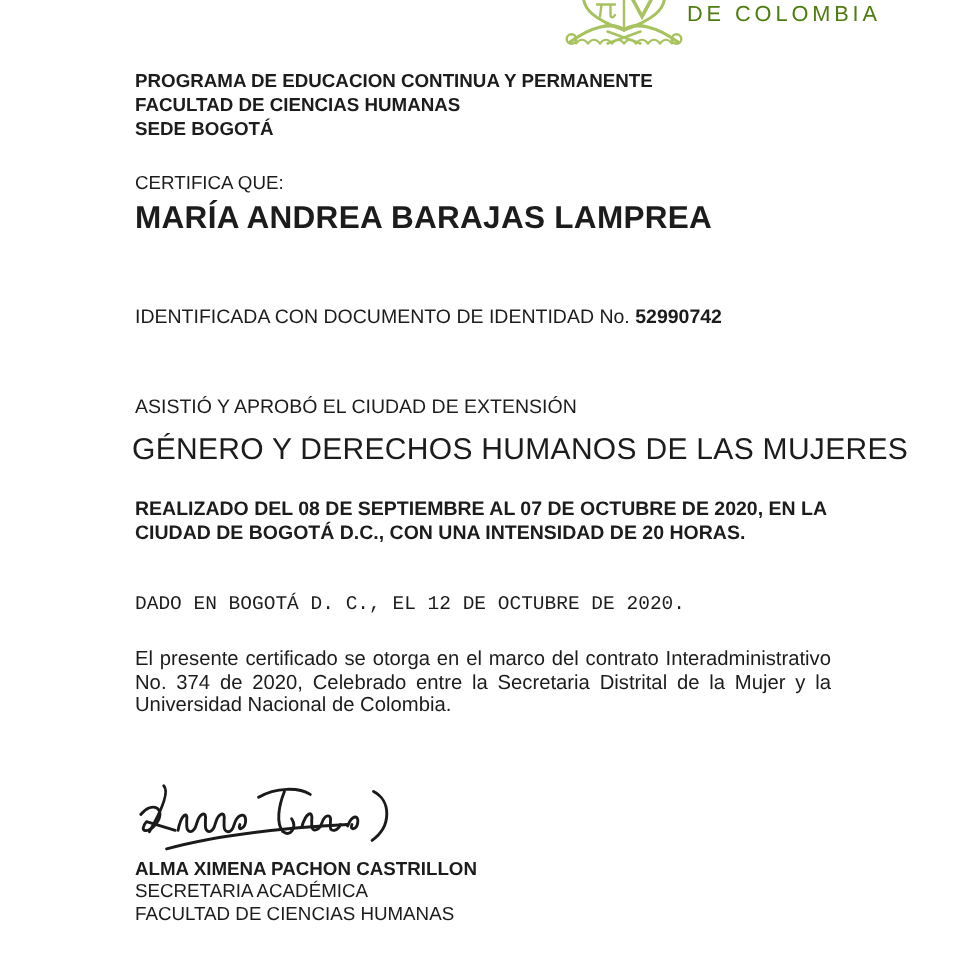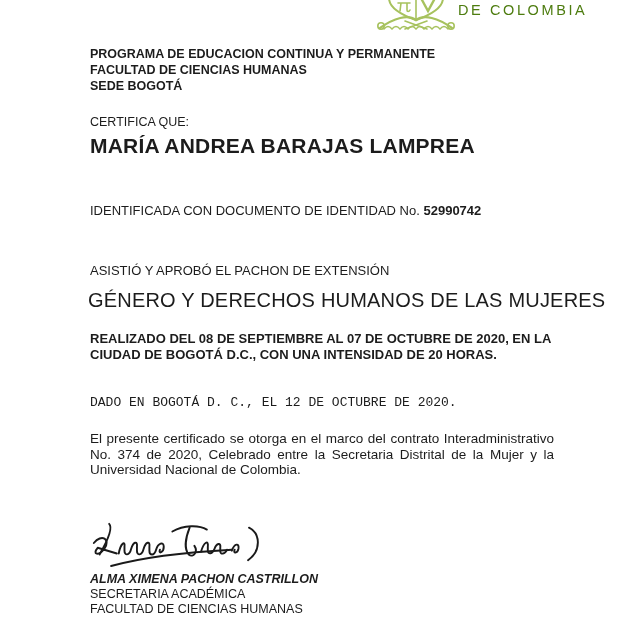--- a/index.html
+++ b/index.html
@@ -37,21 +37,21 @@
     font-size:13px; line-height:15.5px;font-weight:bold;
   }
   .dado { left:90px; top:395px; font-size:13px;font-family:Liberation Mono, monospace; }
   .contract {
     left:90px; top:431px; width:464px;
     font-size:13.5px; line-height:15.5px;
     text-align:justify;
   }
   .signature { left:90px; top:514px; width:182px; height:58px; }
   .sig-block { left:90px; top:572px; font-size:12.5px; line-height:15.2px; }
-  .sig-name { font-weight:700;font-style:italic; }
+  .sig-name { font-weight:700; }
 </style>
 </head>
 <body>
 
 <div class="page">
 
   <div class="abs emblem">
     <svg width="84" height="30" viewBox="0 0 84 30" fill="none" xmlns="http://www.w3.org/2000/svg">
       <g stroke="#a7c25e" fill="none" stroke-linecap="round">
 
@@ -81,21 +81,21 @@
     <div>FACULTAD DE CIENCIAS HUMANAS</div>
     <div>SEDE BOGOTÁ</div>
   </div>
 
   <div class="abs certifica">CERTIFICA QUE:</div>
 
   <div class="abs recipient">MARÍA ANDREA BARAJAS LAMPREA</div>
 
   <div class="abs idline"><span>IDENTIFICADA CON DOCUMENTO DE IDENTIDAD No. </span><b>52990742</b></div>
 
-  <div class="abs course-intro">ASISTIÓ Y APROBÓ EL PACHON DE EXTENSIÓN</div>
+  <div class="abs course-intro">ASISTIÓ Y APROBÓ EL CIUDAD DE EXTENSIÓN</div>
 
   <div class="abs course-title">GÉNERO Y DERECHOS HUMANOS DE LAS MUJERES</div>
 
   <div class="abs realizado">REALIZADO DEL 08 DE SEPTIEMBRE AL 07 DE OCTUBRE DE 2020, EN LA CIUDAD DE BOGOTÁ D.C., CON UNA INTENSIDAD DE 20 HORAS.</div>
 
   <div class="abs dado">DADO EN BOGOTÁ D. C., EL 12 DE OCTUBRE DE 2020.</div>
 
   <div class="abs contract">El presente certificado se otorga en el marco del contrato Interadministrativo No. 374 de 2020, Celebrado entre la Secretaria Distrital de la Mujer y la Universidad Nacional de Colombia.</div>
 
   <div class="abs signature">

